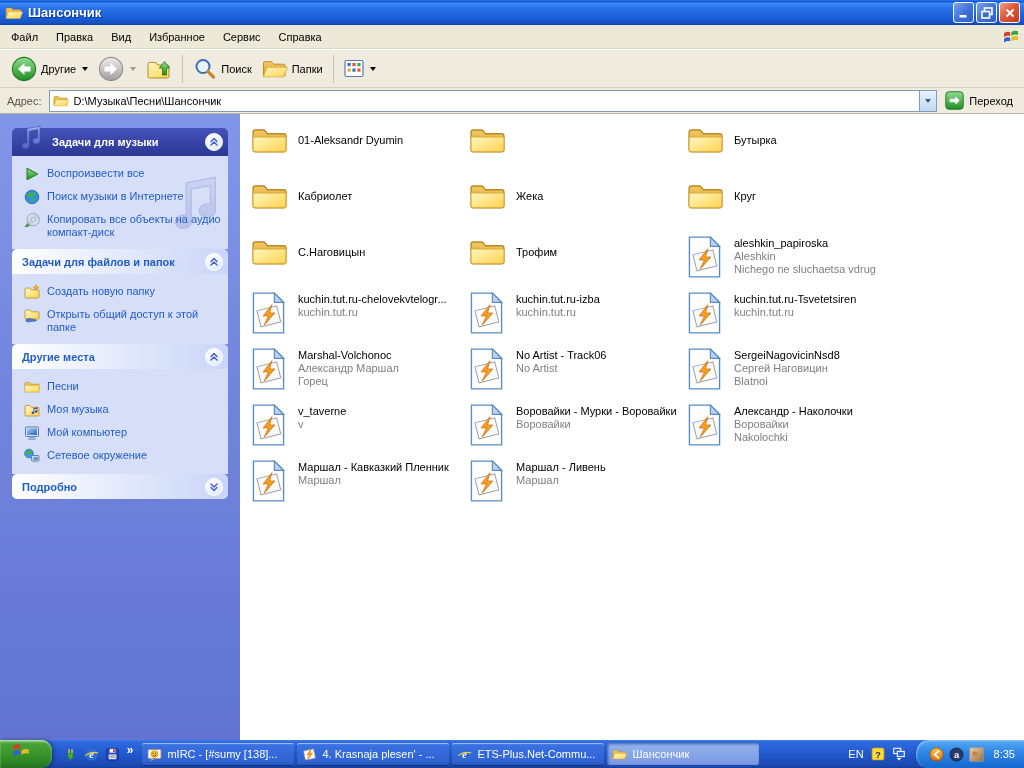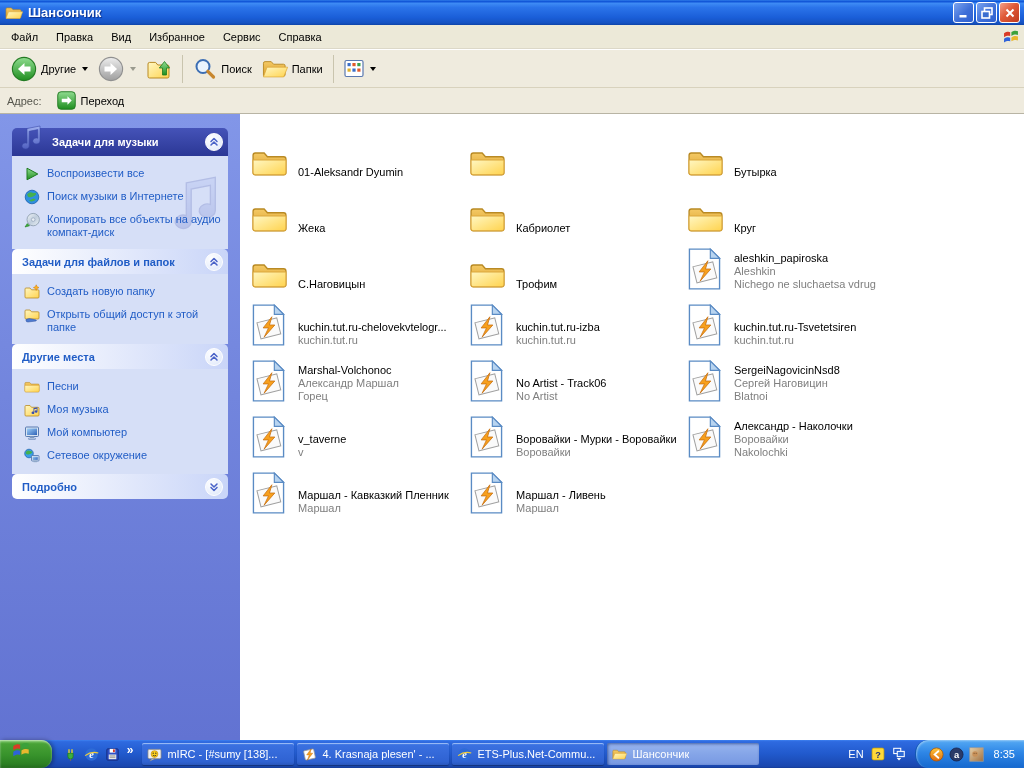--- a/index.html
+++ b/index.html
@@ -68,21 +68,21 @@
   .panel-body { background:#D6DFF7; padding:10px 6px 10px 12px; position:relative; }
   .task-link { display:flex; align-items:flex-start; gap:7px; margin-bottom:7px; color:#215DC6;
     position:relative; z-index:1; cursor:pointer; }
   .task-link:last-child { margin-bottom:0; }
   .task-link .icn { width:16px; height:16px; flex:0 0 16px; }
   .tl-label { line-height:13px; padding-top:1px; }
   .watermark { position:absolute; right:6px; bottom:0; width:58px; height:74px; opacity:0.22; z-index:0; }
 
   .content { flex:1; background:#FFFFFF; padding:9px 0 0 11px; overflow:hidden; }
   .grid { display:grid; grid-template-columns:repeat(3,218px); grid-auto-rows:56px; }
-  .tile { display:flex; gap:9px; padding-right:6px; cursor:pointer;align-items:flex-end; }
+  .tile { display:flex; gap:9px; padding-right:6px; cursor:pointer; }
   .ticon { flex:0 0 38px; }
   .ticon.folder svg { width:37px; height:31px; margin-top:2px; }
   .ticon.music svg { width:35px; height:44px; }
   .ttext { display:flex; flex-direction:column; line-height:13px; padding-top:2px; min-width:0; }
   .ttext.folder { padding-top:11px; }
   .tname { color:#000; }
   .tmeta { color:#7F7F7F; }
 
   
   .taskbar { position:absolute; left:0; bottom:0; width:1024px; height:28px; display:flex; align-items:center;
@@ -266,20 +266,32 @@
             <rect x="8.4" y="9.5" width="3.2" height="3.2" fill="#3A6EC8"></rect>
             <rect x="13.3" y="9.5" width="3.2" height="3.2" fill="#E05A2A"></rect>
           </svg>
         </span>
       <span class="caret"></span>
     </span>
   </div>
 
   <div class="addressbar">
     <span class="addr-label">Адрес:</span>
+    <span class="addr-input">
+      <span class="addr-folder icn" id="ic-addr-folder">
+          <svg viewBox="0 0 36 30">
+            <path d="M2 7 q0-2.2 2.2-2.2 h8.6 l3.2 3.6 h13.8 q2.2 0 2.2 2.2 v12.2 q0 2.2 -2.2 2.2 H4.2 Q2 26 2 23.8 Z" fill="url(#g-folderback)" stroke="#B98A24" stroke-width="1.3"></path>
+            <path d="M7 12.5 h28.5 l-5.5 13.5 H2 Z" fill="url(#g-folderfront)" stroke="#DCA83C" stroke-width="1"></path>
+          </svg>
+        </span>
+      <span class="addr-text">D:\Музыка\Песни\Шансончик</span>
+      <span class="addr-drop">
+          <span class="caret"></span>
+        </span>
+    </span>
     <span class="go-btn">
       <span class="icn" id="ic-go">
           <svg viewBox="0 0 20 20">
             <rect x="0.8" y="0.8" width="18.4" height="18.4" rx="3.5" fill="url(#g-greenbtn)" stroke="#237A23"></rect>
             <path d="M5 8.2 h6 V5.5 l4.5 4.5 -4.5 4.5 V11.8 H5 z" fill="#fff"></path>
           </svg>
         </span>
       <span>Переход</span>
     </span>
   </div>
@@ -463,32 +475,32 @@
             </span>
           </div>
           <div class="tile">
             <span class="ticon folder">
               <svg viewBox="0 0 36 30">
                 <path d="M2 7 q0-2.2 2.2-2.2 h8.6 l3.2 3.6 h15.8 q2.2 0 2.2 2.2 v13.2 q0 2.2 -2.2 2.2 H4.2 Q2 26 2 23.8 Z" fill="url(#g-folderback)" stroke="#B98A24" stroke-width="1.3"></path>
                 <path d="M2 11.5 h32 v12.3 q0 2.2 -2.2 2.2 H4.2 Q2 26 2 23.8 Z" fill="url(#g-folderfront)" stroke="#DCA83C" stroke-width="1"></path>
               </svg>
             </span>
             <span class="ttext folder">
-              <span class="tname">Жека</span>
+              <span class="tname">Кабриолет</span>
             </span>
           </div>
           <div class="tile">
             <span class="ticon folder">
               <svg viewBox="0 0 36 30">
                 <path d="M2 7 q0-2.2 2.2-2.2 h8.6 l3.2 3.6 h15.8 q2.2 0 2.2 2.2 v13.2 q0 2.2 -2.2 2.2 H4.2 Q2 26 2 23.8 Z" fill="url(#g-folderback)" stroke="#B98A24" stroke-width="1.3"></path>
                 <path d="M2 11.5 h32 v12.3 q0 2.2 -2.2 2.2 H4.2 Q2 26 2 23.8 Z" fill="url(#g-folderfront)" stroke="#DCA83C" stroke-width="1"></path>
               </svg>
             </span>
             <span class="ttext folder">
-              <span class="tname">Кабриолет</span>
+              <span class="tname">Жека</span>
             </span>
           </div>
           <div class="tile">
             <span class="ticon folder">
               <svg viewBox="0 0 36 30">
                 <path d="M2 7 q0-2.2 2.2-2.2 h8.6 l3.2 3.6 h15.8 q2.2 0 2.2 2.2 v13.2 q0 2.2 -2.2 2.2 H4.2 Q2 26 2 23.8 Z" fill="url(#g-folderback)" stroke="#B98A24" stroke-width="1.3"></path>
                 <path d="M2 11.5 h32 v12.3 q0 2.2 -2.2 2.2 H4.2 Q2 26 2 23.8 Z" fill="url(#g-folderfront)" stroke="#DCA83C" stroke-width="1"></path>
               </svg>
             </span>
             <span class="ttext folder">

